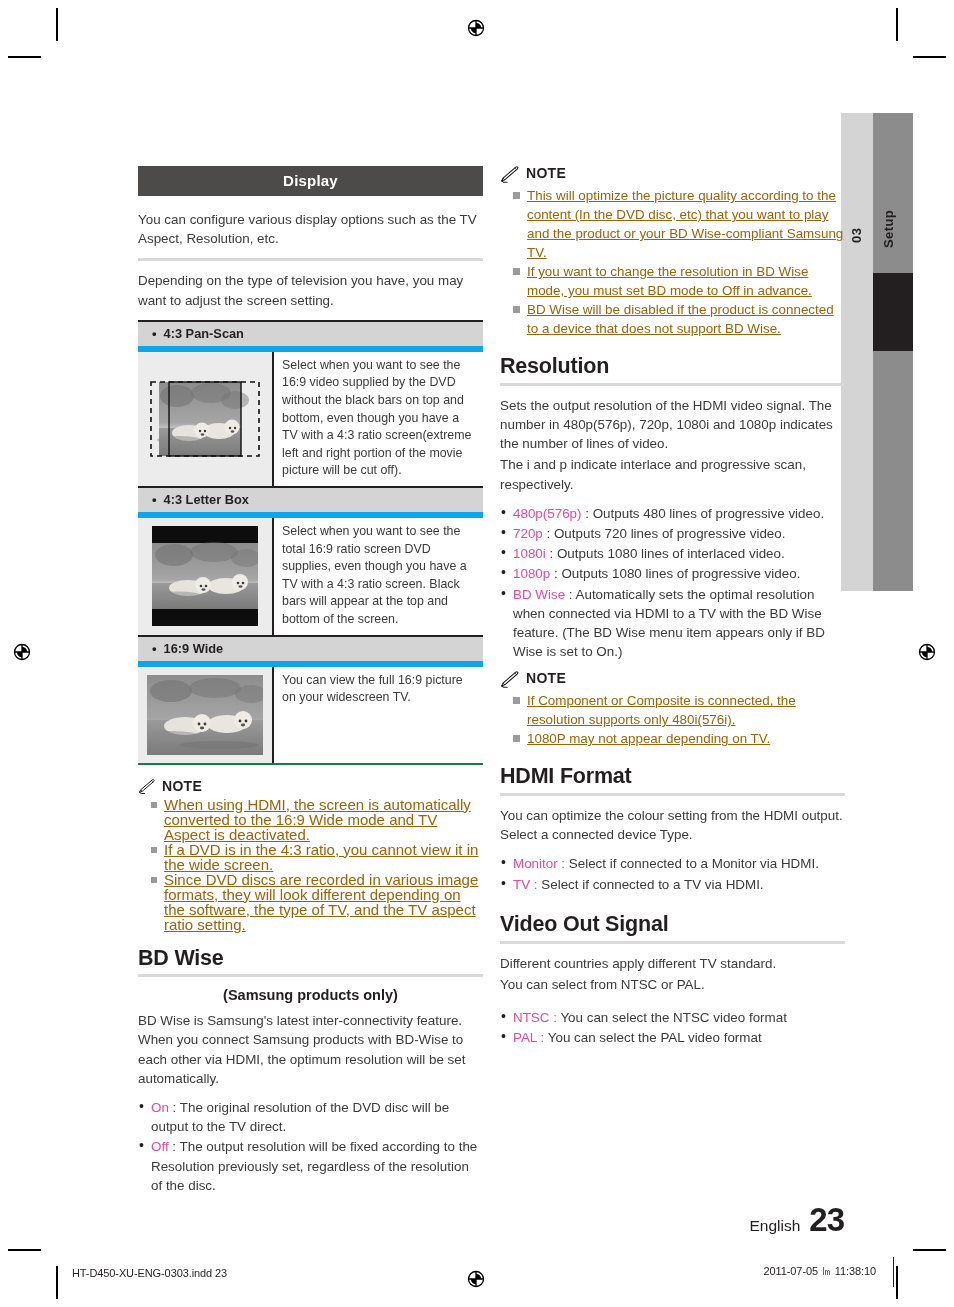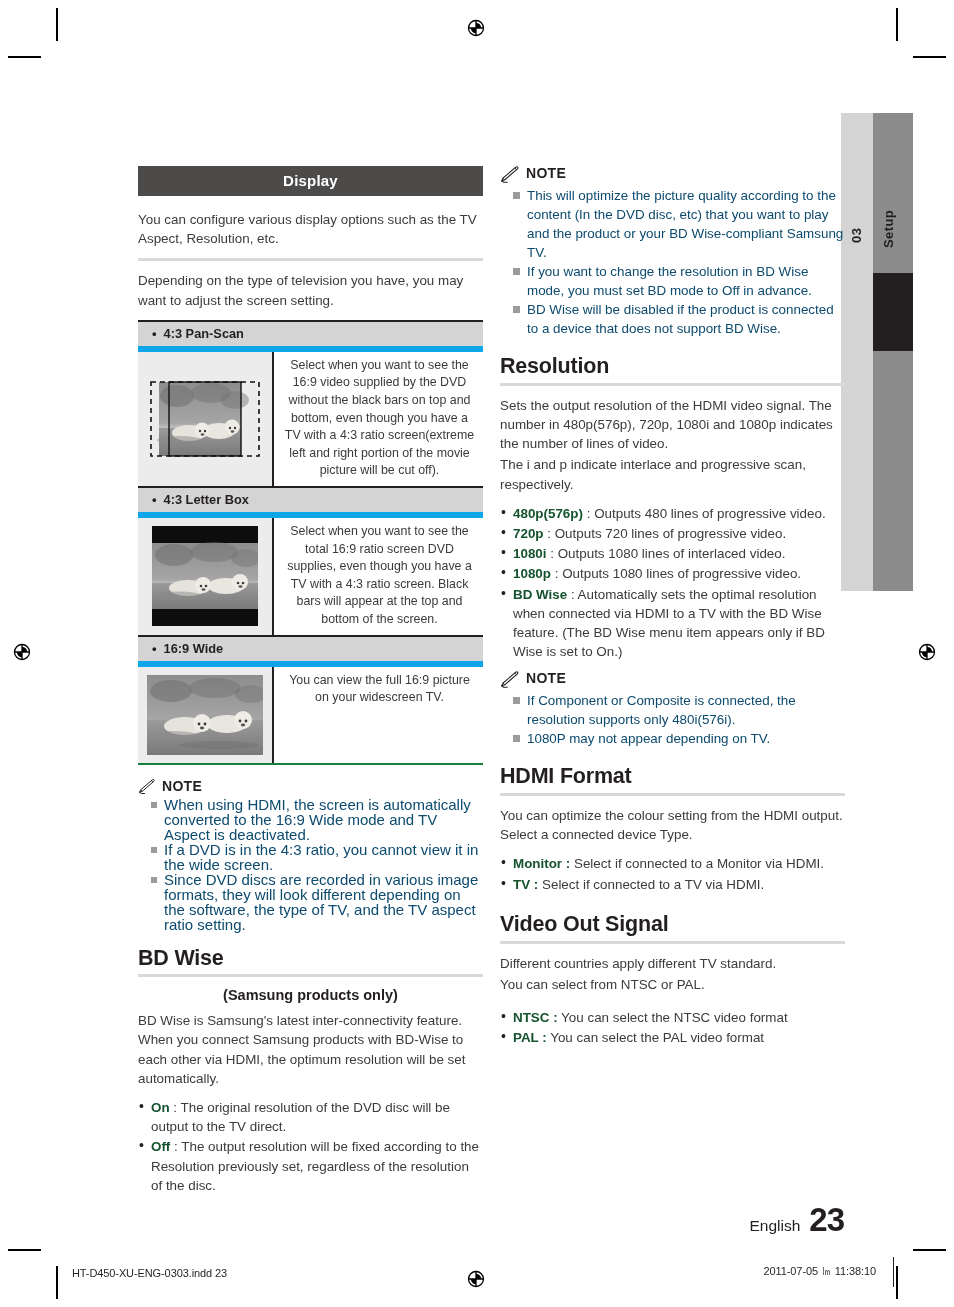--- a/index.html
+++ b/index.html
@@ -114,21 +114,21 @@
     margin-bottom: 1px;
   }
   .bullets > li::before {
     content: "\2022";
     position: absolute;
     left: 1px;
     top: -1px;
     font-size: 14px;
     color: #231f20;
   }
-  .bullets b { color: #14532d; font-weight: bold; }
+  .bullets b { color: #ec4899; font-weight: normal; }
 
   
   .bar-head {
     background: #4d4a4a;
     color: #fff;
     font-size: 15px;
     font-weight: bold;
     text-align: center;
     padding: 6px 0 7px 0;
     letter-spacing: .2px;
@@ -149,22 +149,23 @@
     letter-spacing: .3px;
     color: #231f20;
     line-height: 14px;
   }
   ul.note-list { margin: 0 0 14px 0; padding: 0; list-style: none; }
   ul.note-list > li {
     position: relative;
     padding-left: 27px;
     font-size: 13.4px;
     line-height: 19px;
-    color: #0c4a6e;
+    color: #a16207;
     margin-bottom: 0;
+    text-decoration: underline;
   }
   ul.note-list > li::before {
     content: "";
     position: absolute;
     left: 13px;
     top: 6px;
     width: 7px; height: 7px;
     background: #9b9b9b;
   }
   ul.note-list.small > li {
@@ -189,21 +190,20 @@
   }
   .asp-label::before {
     content: "\2022";
     margin-right: 7px;
     font-size: 13px;
   }
   .asp-row {
     display: flex;
     background: #ececec;
     border-bottom: 2px solid #231f20;
-    text-align: center;
   }
   .asp-pic {
     width: 134px;
     flex: 0 0 134px;
     display: flex;
     align-items: center;
     justify-content: center;
     padding: 8px 0;
     border-right: 2px solid #231f20;
   }

